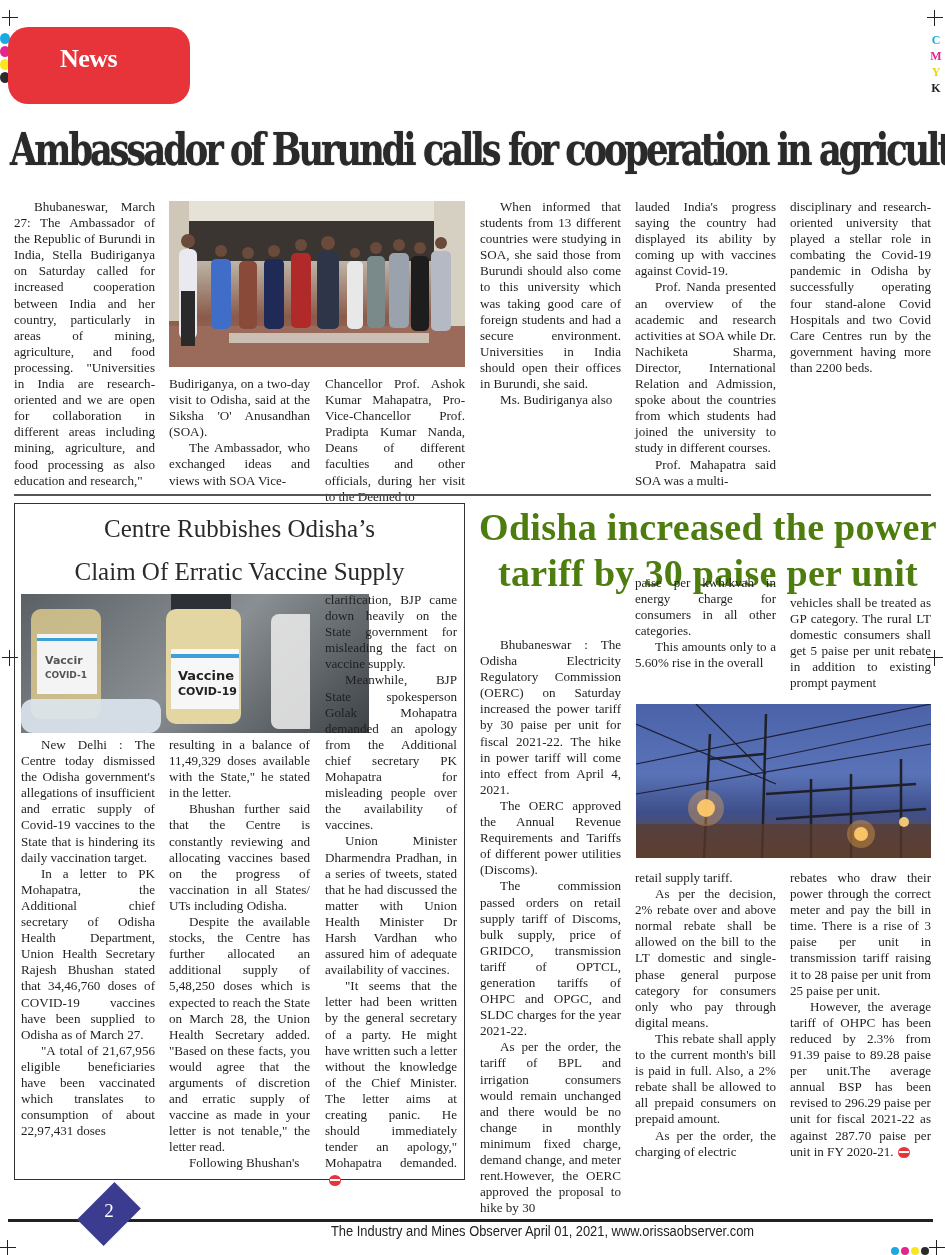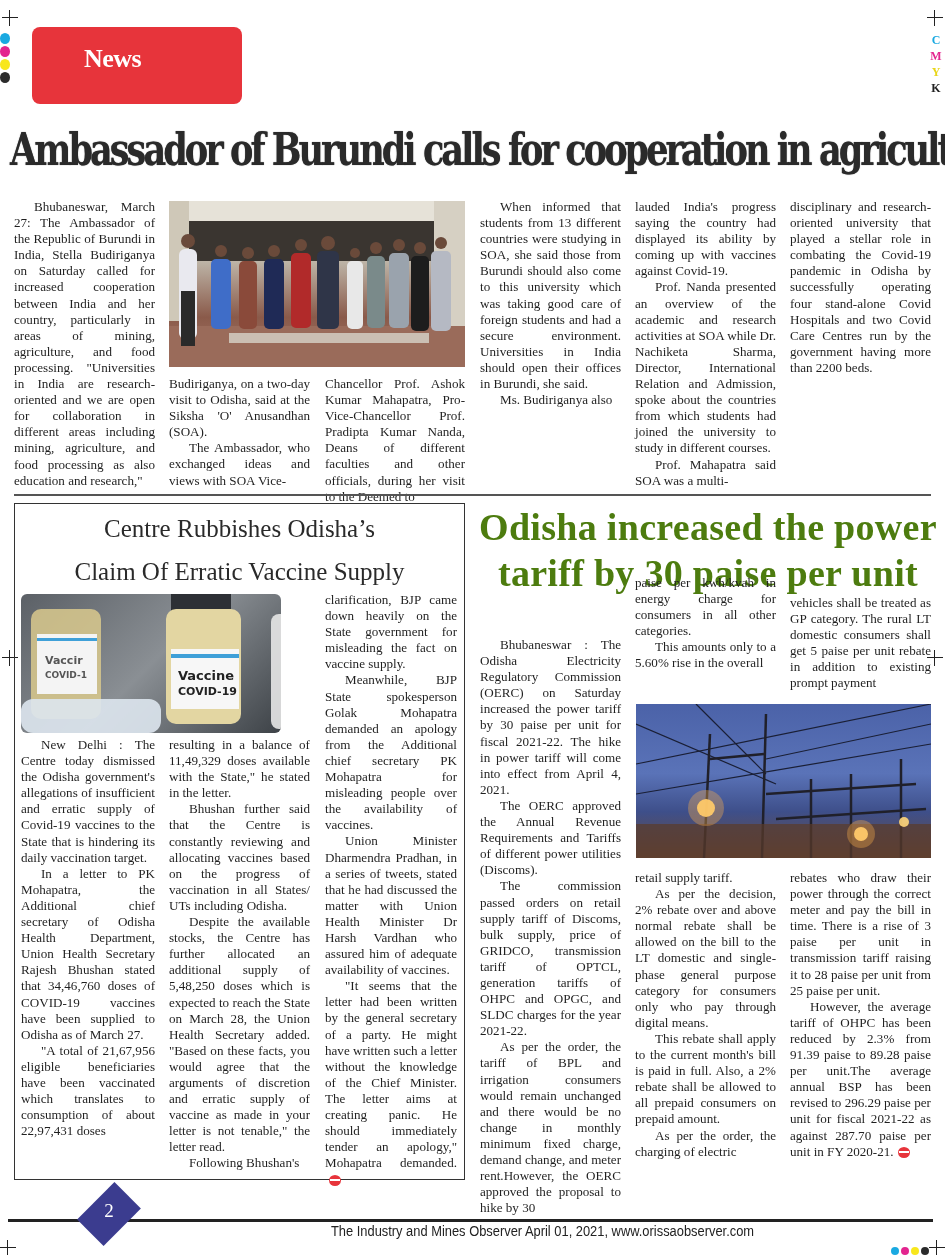--- a/index.html
+++ b/index.html
@@ -9,22 +9,22 @@
   .reg-mark { position: absolute; width: 16px; height: 16px; }
   .reg-mark::before { content: ""; position: absolute; left: 7px; top: 0; width: 1px; height: 16px; background: #222; }
   .reg-mark::after { content: ""; position: absolute; top: 7px; left: 0; height: 1px; width: 16px; background: #222; }
 
   .dots { position: absolute; left: 0; top: 33px; width: 10px; }
   .dot { width: 10px; height: 11px; border-radius: 50%; margin-bottom: 2px; }
 
   .cmyk { position: absolute; right: 2px; top: 32px; width: 14px; text-align: center; font-family: "Liberation Serif", serif; font-weight: bold; font-size: 12px; line-height: 16px; }
 
   .news-badge {
-    position: absolute; left: 32px; top: 27px; width: 210px; height: 77px;
-    background: #e7343b; border-radius: 8px;
+    position: absolute; left: 8px; top: 27px; width: 182px; height: 77px;
+    background: #e7343b; border-radius: 20px;
     color: #fff; font-family: "Liberation Serif", serif; font-weight: bold; font-size: 26px;
     padding-left: 52px; padding-top: 17px; letter-spacing: -0.5px;
   }
 
   .headline-1 {
     position: absolute; left: 10px; top: 120px; width: 925px;
     font-family: "DejaVu Serif", serif; font-weight: bold; font-size: 45px;
     letter-spacing: -3.8px; line-height: 60px; color: #2a2a2a;
     transform: scaleX(0.78); transform-origin: left top; white-space: nowrap;
     text-shadow: 0 0 1px #555;
@@ -175,21 +175,21 @@
 </div>
 
 <div class="divider-top"></div>
 
 <div class="boxed"></div>
 <div class="headline-2">
   <div>Centre Rubbishes Odisha’s</div>
   <div>Claim Of Erratic Vaccine Supply</div>
 </div>
 
-<div class="photo" style="left:21px;top:594px;width:260px;height:139px;background:linear-gradient(135deg,#5b6066 0%,#8a8f94 50%,#3d4247 100%);border-radius:6px;">
+<div class="photo" style="left:21px;top:594px;width:348px;height:139px;background:linear-gradient(135deg,#5b6066 0%,#8a8f94 50%,#3d4247 100%);">
   <svg width="289" height="139" viewBox="0 0 289 139">
     <rect x="10" y="15" width="70" height="110" rx="10" fill="#d9c98d" opacity="0.85"></rect>
     <rect x="16" y="40" width="60" height="60" fill="#f4f4f4"></rect>
     <rect x="16" y="44" width="60" height="3" fill="#3fa0d8"></rect>
     <text x="24" y="70" font-family="DejaVu Sans, sans-serif" font-weight="bold" font-size="11" fill="#555">Vaccir</text>
     <text x="24" y="84" font-family="DejaVu Sans, sans-serif" font-weight="bold" font-size="9" fill="#555">COVID-1</text>
     <rect x="150" y="0" width="60" height="18" fill="#2d3035"></rect>
     <rect x="145" y="15" width="75" height="115" rx="10" fill="#e3d6a2"></rect>
     <rect x="150" y="55" width="68" height="60" fill="#f7f7f7"></rect>
     <rect x="150" y="60" width="68" height="4" fill="#3fa0d8"></rect>

